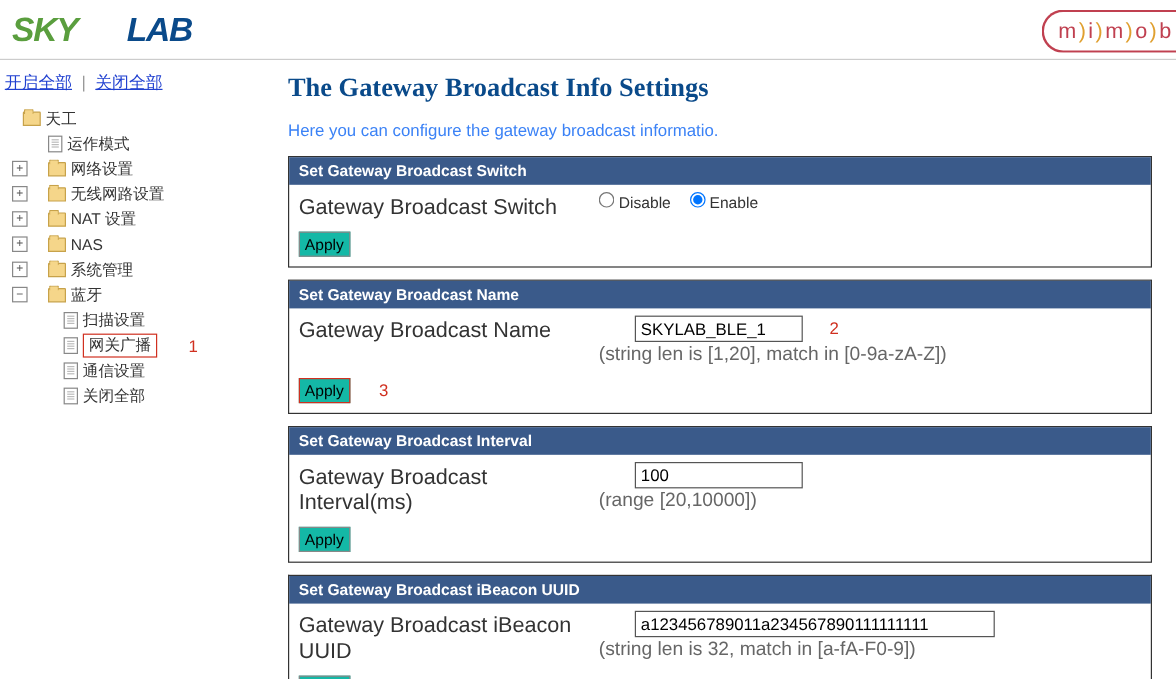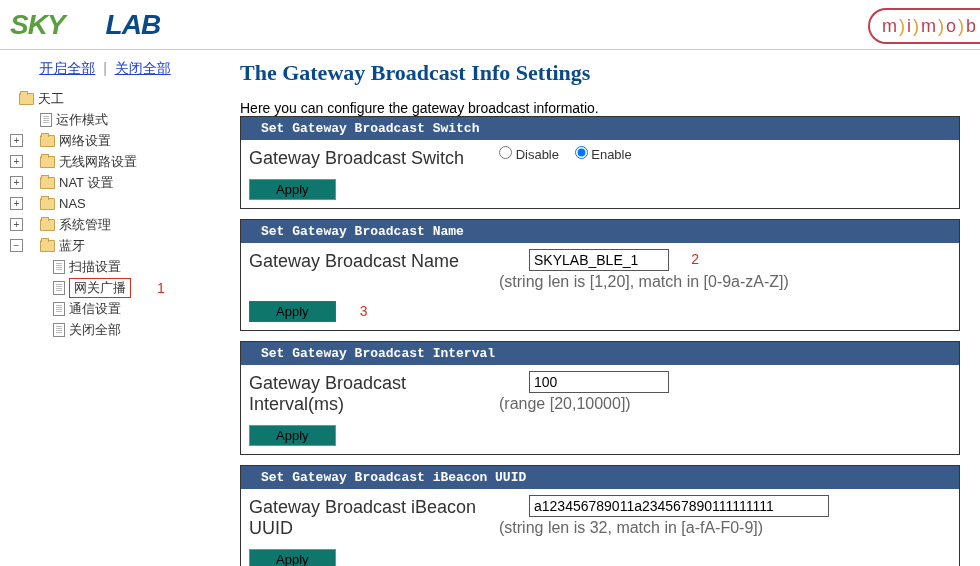--- a/index.html
+++ b/index.html
@@ -7,50 +7,50 @@
   
   .header { display: flex; align-items: center; height: 50px; border-bottom: 1px solid #ccc; padding: 0 10px; position: relative; }
   .logo { font-family: Arial Black, Arial, sans-serif; font-size: 28px; font-weight: 900; font-style: italic; letter-spacing: -1px; }
   .logo .green { color: #5a9e3e; }
   .logo .blue { color: #0a4a8a; margin-left: 41px; }
   .mimo-logo { position: absolute; right: 0; top: 8px; height: 36px; display: flex; align-items: center; gap: 2px; font-size: 18px; color: #c04050; padding: 4px 4px 4px 12px; border-top: 2px solid #c04050; border-bottom: 2px solid #c04050; border-left: 2px solid #c04050; border-radius: 18px 0 0 18px; }
   .mimo-logo .paren { color: #e0a030; }
   
   .layout { display: flex; height: calc(100% - 50px); }
   
-  .sidebar { width: 210px; padding: 6px 4px 6px 4px; border-right: none; text-align: center; }
+  .sidebar { width: 210px; padding: 6px 4px 6px 4px; border-right: none; }
   .toggle-links { font-size: 14px; padding: 4px 0 10px 0; }
   .toggle-links a { color: #2040d0; text-decoration: underline; cursor: pointer; }
   .toggle-links .sep { color: #999; padding: 0 4px; }
   
   .tree { font-size: 13px; }
   .tree-node { display: flex; align-items: center; height: 21px; white-space: nowrap; }
   .tree-toggle { width: 13px; height: 13px; border: 1px solid #888; display: inline-flex; align-items: center; justify-content: center; font-size: 10px; line-height: 1; margin-right: 2px; color: #555; background: #fff; cursor: pointer; }
   .tree-spacer { width: 15px; display: inline-block; }
   .folder-icon { width: 15px; height: 12px; background: #f5d68a; border: 1px solid #c7a24a; border-radius: 1px 1px 0 0; display: inline-block; margin-right: 4px; position: relative; }
   .folder-icon::before { content: ""; position: absolute; top: -3px; left: 0; width: 6px; height: 3px; background: #f5d68a; border: 1px solid #c7a24a; border-bottom: none; border-radius: 1px 1px 0 0; }
   .page-icon { width: 12px; height: 14px; background: #fff; border: 1px solid #888; display: inline-block; margin-right: 4px; position: relative; }
   .page-icon::after { content: ""; position: absolute; top: 2px; left: 2px; right: 2px; height: 1px; background: #bbb; box-shadow: 0 2px 0 #bbb, 0 4px 0 #bbb, 0 6px 0 #bbb; }
   .tree-label { cursor: pointer; }
   .hl-red { border: 1px solid #d03020; padding: 0 4px; }
   .annot-num { color: #d03020; font-size: 14px; font-weight: normal; }
   
   .main { flex: 1; padding: 10px 20px 10px 30px; position: relative; }
   .page-title { color: #0a4a8a; font-size: 22px; font-weight: bold; margin-bottom: 14px; font-family: Liberation Serif, serif; }
-  .page-desc { font-size: 14px; color: #000000; }
+  .page-desc { font-size: 14px; color: #3b82f6; margin-bottom: 14px; }
   
   .section { border: 1px solid #333; margin-bottom: 10px; }
-  .section-hdr { background: #3a5a8a; color: #fff; font-weight: bold; font-size: 13px; padding: 4px 20px; font-family: Liberation Mono, monospace; }
+  .section-hdr { background: #3a5a8a; color: #fff; font-weight: bold; font-size: 13px; padding: 4px 8px; }
   .section-row { display: flex; align-items: flex-start; padding: 6px 8px; }
   .row-label { width: 250px; font-size: 18px; padding-top: 2px; }
   .row-value { flex: 1; }
   .row-value input[type=text] { font-family: Arial; font-size: 14px; padding: 2px 4px; border: 1px solid #555; width: 180px; margin-left: 30px; }
   .hint { font-size: 16px; color: #666; margin-top: 2px; }
   .radio-group label { margin-right: 12px; font-size: 13px; }
-  .apply-btn { margin: 4px 8px 8px 8px; padding: 2px 26px; font-size: 13px; background: #0f766e; border: 1px solid #888; cursor: pointer; }
+  .apply-btn { margin: 4px 8px 8px 8px; padding: 2px 4px; font-size: 13px; background: #14b8a6; border: 1px solid #888; cursor: pointer; }
   .apply-btn.cut { margin-bottom: 0; }
   .section.cut { border-bottom: none; }
   
   .ann-wrap { position: relative; display: inline-block; }
   .ann-border { border: 1px solid #d03020; }
   .ann-after { position: absolute; color: #d03020; font-size: 14px; }
 </style>
 </head>
 <body>
 

